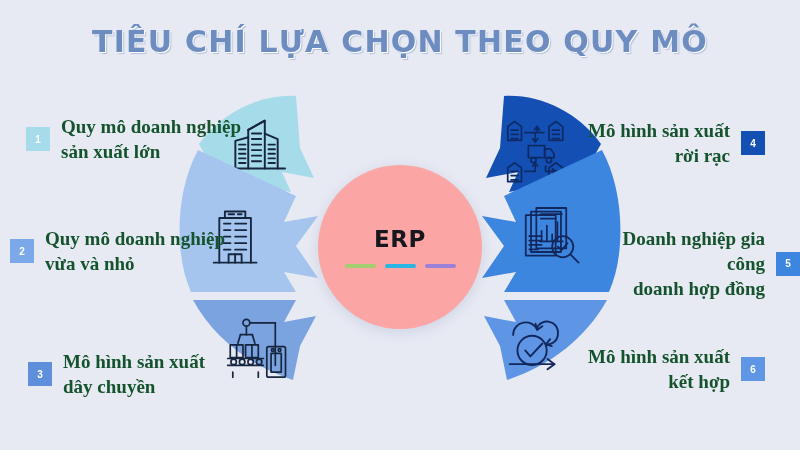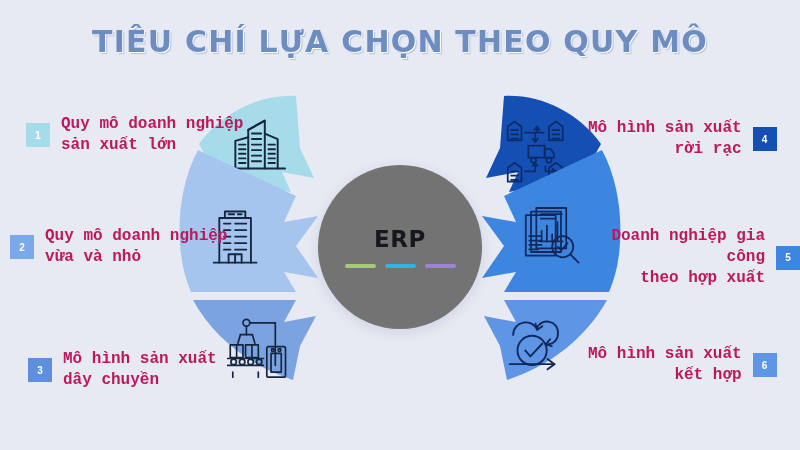--- a/index.html
+++ b/index.html
@@ -48,21 +48,21 @@
   }
 
   
   #center-circle {
     position: absolute;
     left: 318px;
     top: 165px;
     width: 164px;
     height: 164px;
     border-radius: 50%;
-    background: #737373;
+    background: #fca5a5;
     box-shadow: 0 3px 14px rgba(110,130,170,0.22);
     display: flex;
     flex-direction: column;
     align-items: center;
     justify-content: center;
   }
   #center-circle .l1 {
     font-family: "DejaVu Sans", sans-serif;
     font-size: 23px;
     font-weight: bold;
@@ -103,24 +103,24 @@
     flex: 0 0 24px;
     display: flex;
     align-items: center;
     justify-content: center;
     color: #ffffff;
     font-size: 10px;
     font-weight: bold;
     font-family: "Liberation Sans", sans-serif;
   }
   .label .txt {
-    font-family: Liberation Mono, monospace;
-    font-size: 16px;
-    font-weight: bold;
-    color: #be185d;
+    font-family: Liberation Serif, serif;
+    font-size: 19px;
+    font-weight: bold;
+    color: #14532d;
     line-height: 1.32;
     white-space: pre-line;
   }
   .label.left  .txt { text-align: left; }
   .label.right { flex-direction: row; }
   .label.right .txt { text-align: right; }
 
   
   #label-1 { left: 26px;  top: 114px; }
   #label-2 { left: 10px;  top: 226px; }
@@ -344,21 +344,21 @@
   </div>
 
   <div class="label right" id="label-4">
     <span class="txt">Mô hình sản xuất
 rời rạc</span>
     <span class="num" style="background: rgb(20, 80, 180);">4</span>
   </div>
 
   <div class="label right" id="label-5">
     <span class="txt">Doanh nghiệp gia công
-theo hợp xuất</span>
+doanh hợp đồng</span>
     <span class="num" style="background: rgb(61, 134, 224);">5</span>
   </div>
 
   <div class="label right" id="label-6">
     <span class="txt">Mô hình sản xuất
 kết hợp</span>
     <span class="num" style="background: rgb(94, 149, 228);">6</span>
   </div>
 
 </div>

